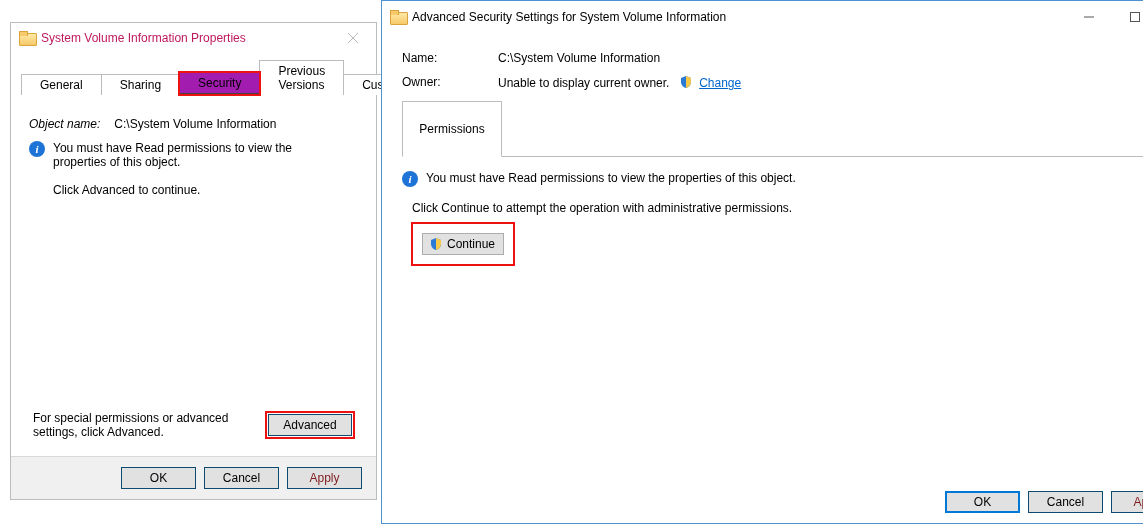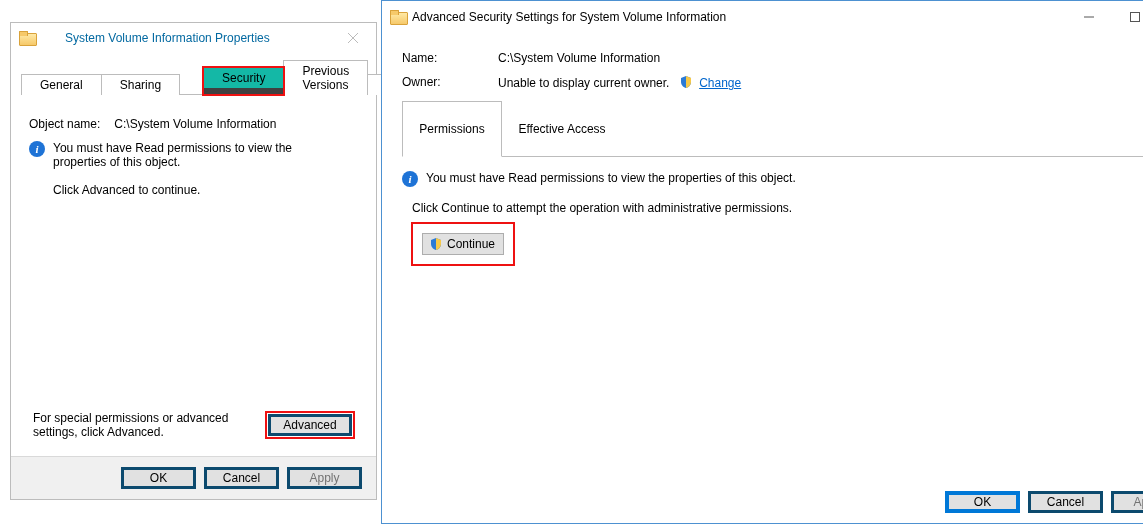--- a/index.html
+++ b/index.html
@@ -19,21 +19,21 @@
     background: #fff;
     border: 1px solid #a9a9a9;
   }
   .titlebar {
     height: 30px;
     display: flex;
     align-items: center;
     padding: 0 0 0 8px;
     background: #fff;
   }
-  .titlebar.inactive { color: #0369a1; gap: 24px; }
+  .titlebar.inactive { color: #be185d; }
   .folder-icon {
     width: 16px; height: 14px;
     display: inline-block;
     margin-right: 6px;
     position: relative;
   }
   .folder-icon::before {
     content: ""; position: absolute; left:0; top:2px;
     width:16px; height:11px;
     background: linear-gradient(#ffe9a6,#f6c96a);
@@ -71,50 +71,49 @@
     border:1px solid #bcbcbc;
     border-bottom:none;
     background:#fff;
     margin-right:-1px;
     font-size:12px;
     position:relative;
     top:1px;
     cursor:default;
   }
   .tab.active {
-    background:#14b8a6;
-    border-bottom:7px solid #404040;
+    background:#a21caf;
+    border-bottom:2px solid #404040;
     z-index:2;
-    margin-left:24px;
   }
   .red-box { outline:2px solid #e11; outline-offset:-1px; }
   .obj-line { margin:14px 6px 10px 6px; }
-  .obj-label { display:inline-block; width:82px; }
+  .obj-label { display:inline-block; width:82px;font-style:italic; }
   .info-row { display:flex; align-items:flex-start; margin:8px 6px; }
   .info-icon {
     width:16px; height:16px; border-radius:50%;
     background:#1e73d6; margin-right:8px;
     display:flex; align-items:center; justify-content:center;
     color:#fff; font-weight:bold; font-style:italic;
     font-family:Georgia,serif; font-size:11px;
     flex:0 0 16px;
   }
   .special-row {
     display:flex; align-items:center; justify-content:space-between;
     margin:0 6px;
     position:absolute; left:16px; right:16px; bottom:54px;
   }
   .special-text { max-width:210px; }
   .btn {
     height:22px; padding:0 14px;
-    border:3px solid #0c4a6e; background:#e1e1e1;
+    border:1px solid #0c4a6e; background:#e1e1e1;
     font-size:12px; font-family:inherit;
     display:inline-flex; align-items:center; justify-content:center;
   }
-  .btn.disabled { color:#737373; }
+  .btn.disabled { color:#7f1d1d; }
   .btn.default { border-color:#0078d7; box-shadow:0 0 0 1px #0078d7 inset; }
   .dlg-buttons {
     position:absolute; left:0; right:0; bottom:0;
     border-top:1px solid #d9d9d9;
     padding:10px 14px;
     display:flex; justify-content:flex-end; gap:8px;
     background:#f0f0f0;
   }
   .dlg-buttons .btn { width:75px; }
   .advbtn { width:84px; }
@@ -267,21 +266,20 @@
               <path d="M7 1 L12 3 V7 C12 10 9.5 12.5 7 13 C4.5 12.5 2 10 2 7 V3 Z" fill="#2b7bd6"></path>
               <path d="M7 1 L12 3 V7 C12 10 9.5 12.5 7 13 Z" fill="#f7c948"></path>
             </svg>
         </span>
         <span class="link">Change</span>
       </div>
     </div>
 
     <div class="subtabs">
       <div class="subtab active">Permissions</div>
-      <div class="subtab" style="width:120px;">Effective Access</div>
     </div>
 
     <div class="tabbody">
       <div class="info-row">
         <div class="info-icon">i</div>
         <div>You must have Read permissions to view the properties of this object.</div>
       </div>
       <div style="margin-left:10px;">
         <div>Click Continue to attempt the operation with administrative permissions.</div>
         <div style="height:8px;"></div>

